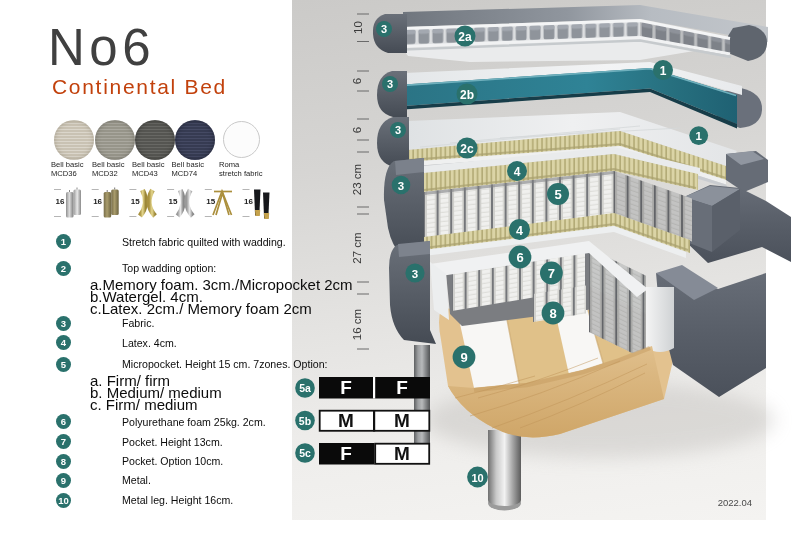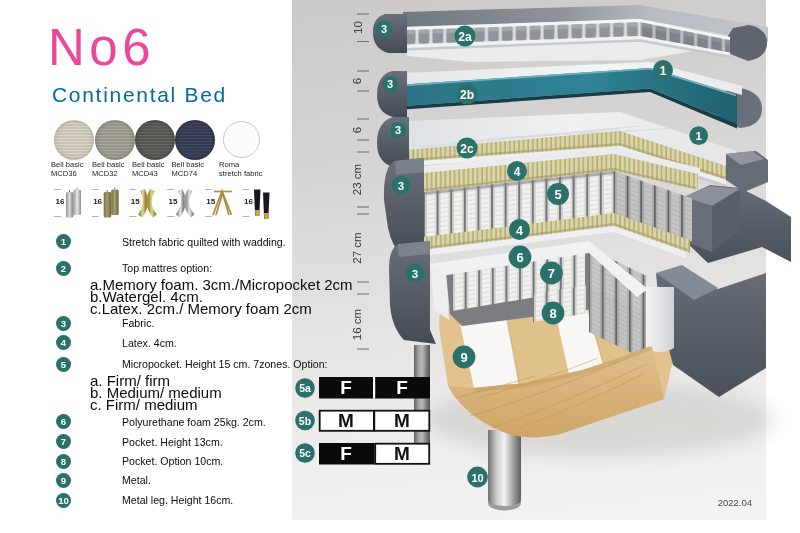--- a/index.html
+++ b/index.html
@@ -12,23 +12,23 @@
   .li .t{position:absolute;left:26px;top:1.5px;margin-left:40px;}
   .sub{position:absolute;left:90px;font-size:15px;color:#0c0c0c;line-height:12.2px;white-space:nowrap;}
   .swl{position:absolute;font-size:7.6px;line-height:8.6px;color:#1c1c1c;width:46px;}
 </style>
 </head>
 <body>
 
 <div class="abs" id="rpbg" style="left:292px;top:0;width:474px;height:520px;
   background:linear-gradient(173deg,#cbcac8 0%,#d6d5d3 30%,#e3e2e0 55%,#efeeec 80%,#f4f3f1 100%);"></div>
 
-<div class="abs" style="left:48px;top:18px;font-size:51px;letter-spacing:4.5px;color:#ec4899;">No6</div>
-
-<div class="abs" style="left:52px;top:75px;font-size:21px;letter-spacing:1.7px;color:#0369a1;margin-top:8px;">Continental Bed</div>
+<div class="abs" style="left:48px;top:18px;font-size:51px;letter-spacing:4.5px;color:#404040;">No6</div>
+
+<div class="abs" style="left:52px;top:75px;font-size:21px;letter-spacing:1.7px;color:#c2410c;">Continental Bed</div>
 
 <div class="abs" style="left:54px;top:120px;width:40px;height:40px;border-radius:50%;
   background:repeating-linear-gradient(0deg,#dbd6cb 0 1.5px,#c9c2b3 1.5px 3px);box-shadow:inset 0 0 5px rgba(120,110,90,.45);"></div>
 
 <div class="abs" style="left:95px;top:120px;width:40px;height:40px;border-radius:50%;
   background:repeating-linear-gradient(0deg,#aaa89f 0 1.5px,#97958a 1.5px 3px);box-shadow:inset 0 0 5px rgba(80,78,70,.5);"></div>
 
 <div class="abs" style="left:135px;top:120px;width:40px;height:40px;border-radius:50%;
   background:repeating-linear-gradient(0deg,#686864 0 1.5px,#555551 1.5px 3px);box-shadow:inset 0 0 5px rgba(30,30,28,.55);"></div>
 
@@ -119,21 +119,21 @@
   <g>
     <path d="M254 189.5 l6.5 0 -1.2 26 -4.2 0 z" fill="#17181c"></path>
     <path d="M255 210 l5.2 0 -0.5 6 -4.2 0 z" fill="#c5a24c"></path>
     <path d="M263 192.5 l6.5 0 -1.2 26 -4.2 0 z" fill="#17181c"></path>
     <path d="M263.9 213 l5.3 0 -0.5 6 -4.2 0 z" fill="#c5a24c"></path>
   </g>
 </svg>
 
 <div class="li" style="top:234px;"><span class="numcirc">1</span><span class="t">Stretch fabric quilted with wadding.</span></div>
 
-<div class="li" style="top:260.5px;"><span class="numcirc">2</span><span class="t">Top mattres option:</span></div>
+<div class="li" style="top:260.5px;"><span class="numcirc">2</span><span class="t">Top wadding option:</span></div>
 
 <div class="sub" style="top:278.5px;">a.Memory foam. 3cm./Micropocket 2cm<br>b.Watergel. 4cm.<br>c.Latex. 2cm./ Memory foam 2cm</div>
 
 <div class="li" style="top:315.5px;"><span class="numcirc">3</span><span class="t">Fabric.</span></div>
 
 <div class="li" style="top:335px;"><span class="numcirc">4</span><span class="t">Latex. 4cm.</span></div>
 
 <div class="li" style="top:356.5px;"><span class="numcirc">5</span><span class="t">Micropocket. Height 15 cm. 7zones. Option:</span></div>
 
 <div class="sub" style="top:374.5px;">a. Firm/ firm<br>b. Medium/ medium<br>c. Firm/ medium</div>

